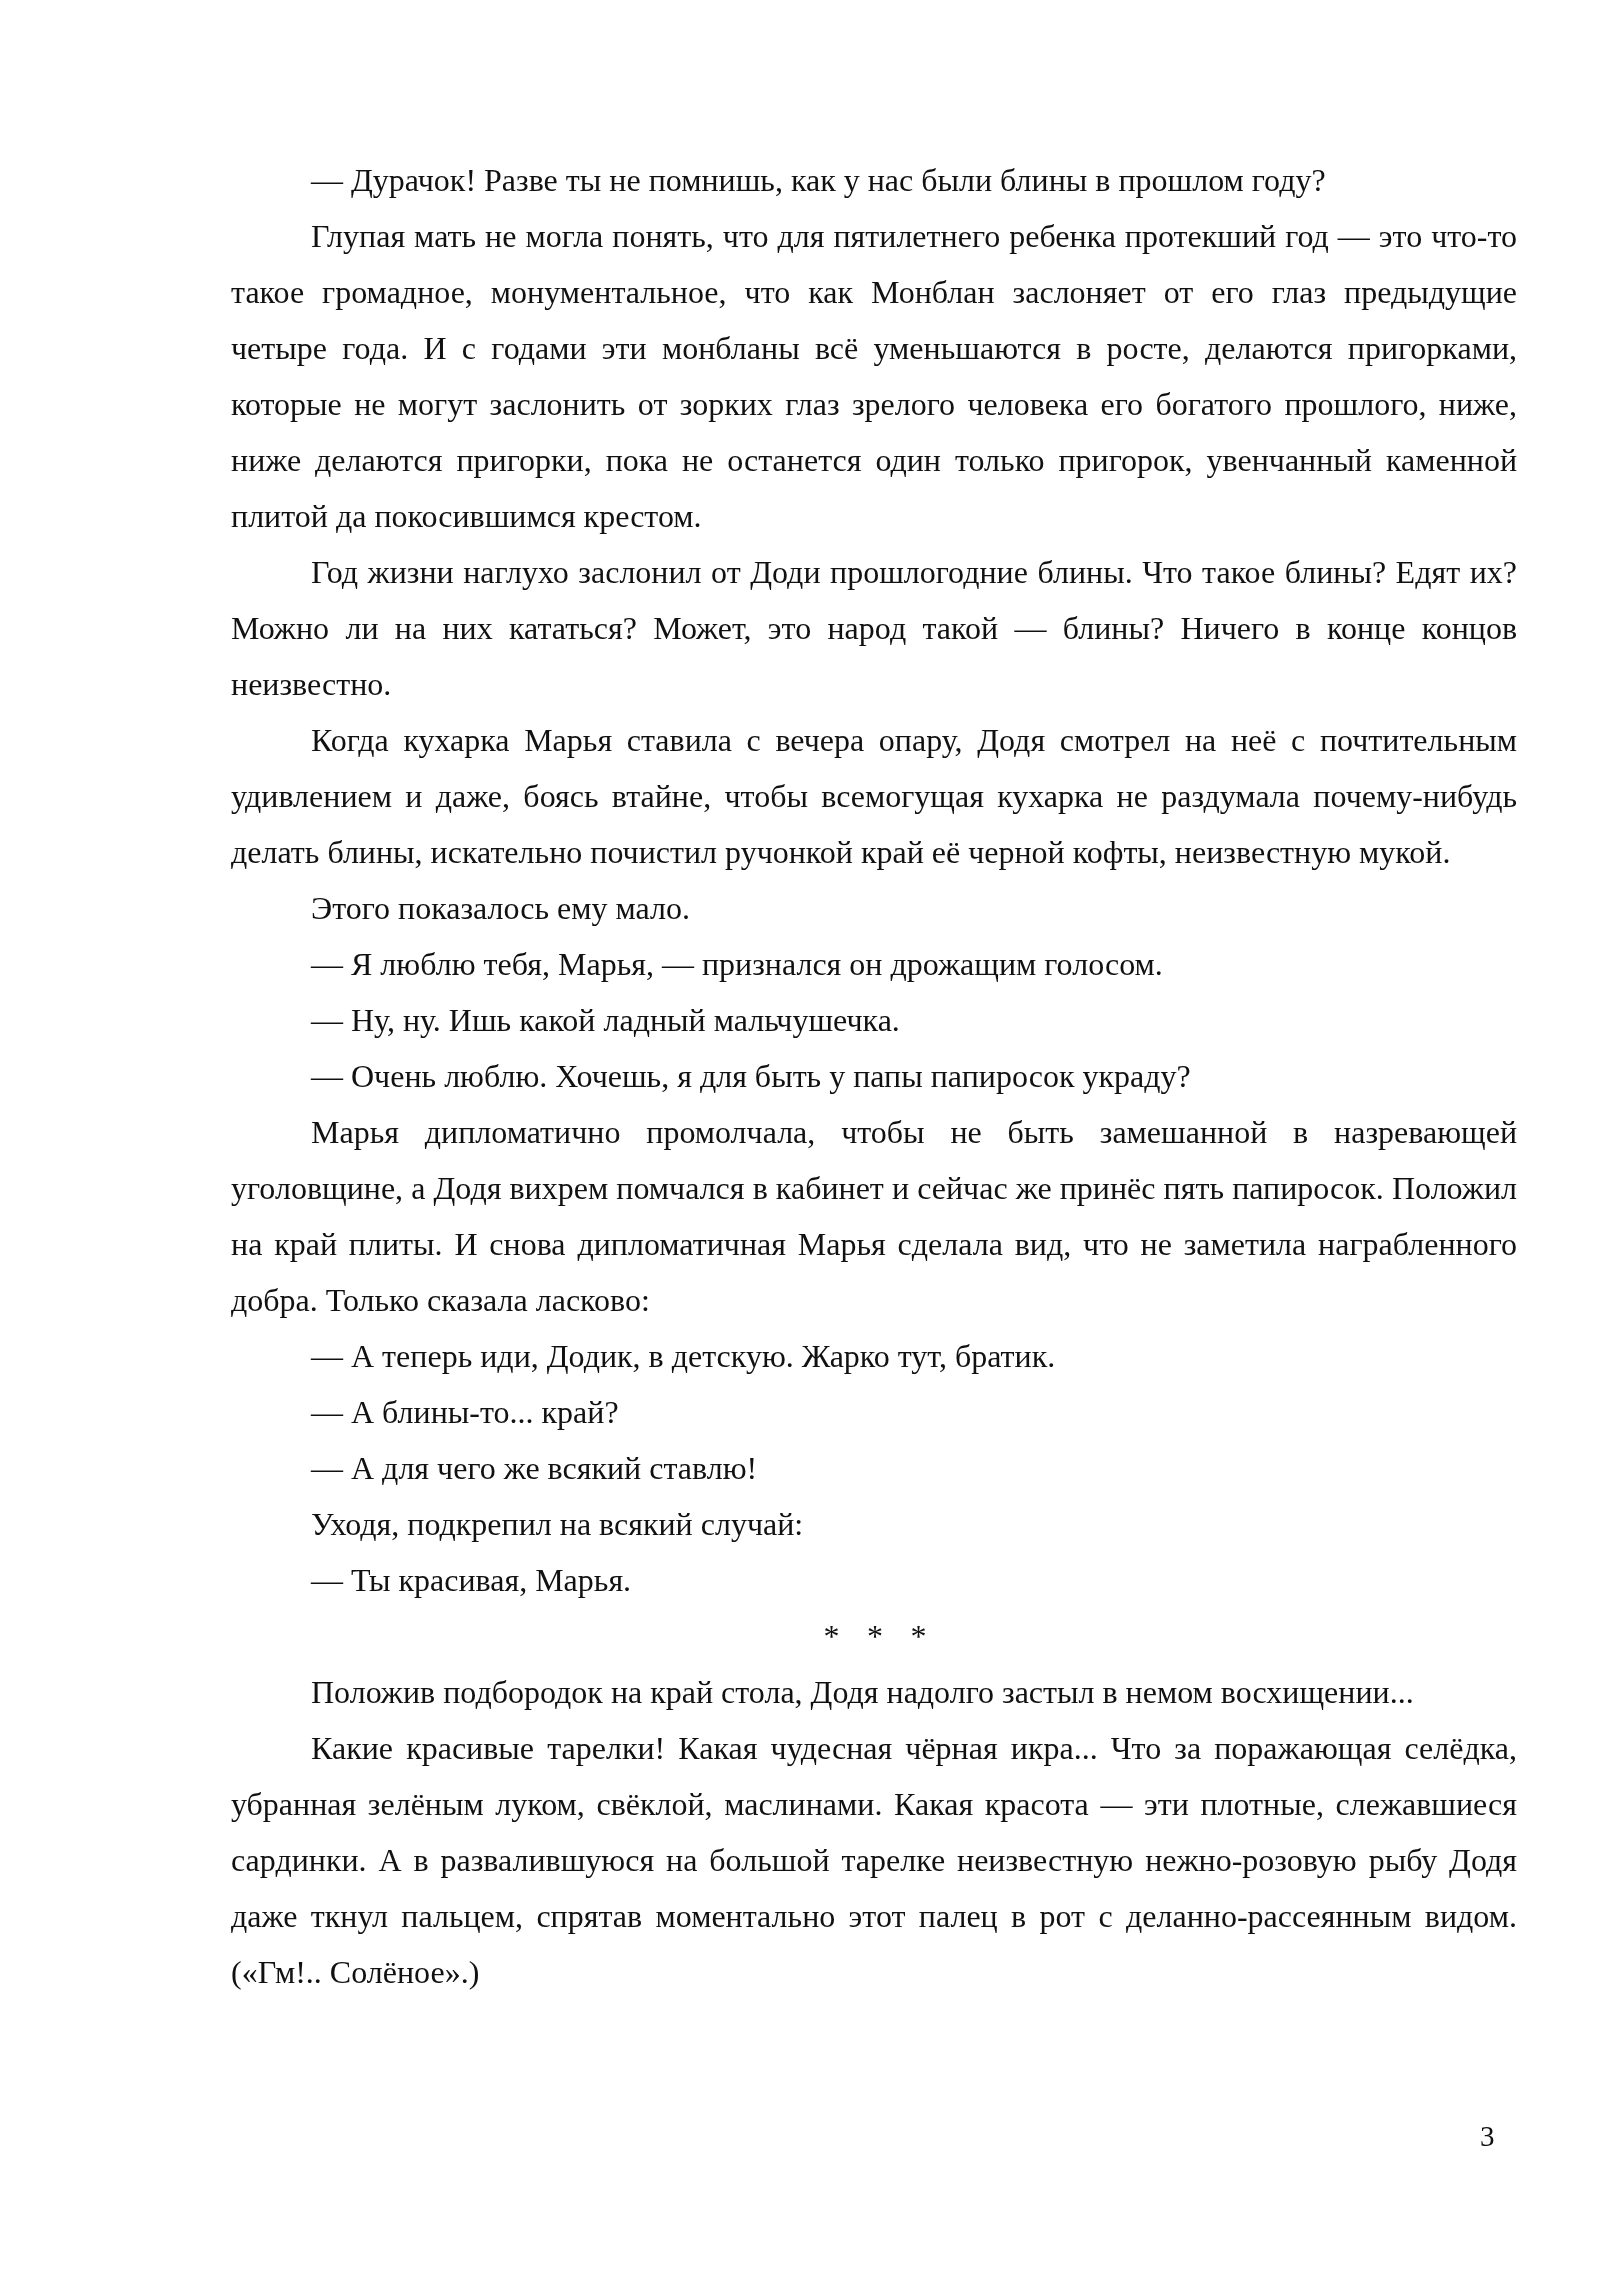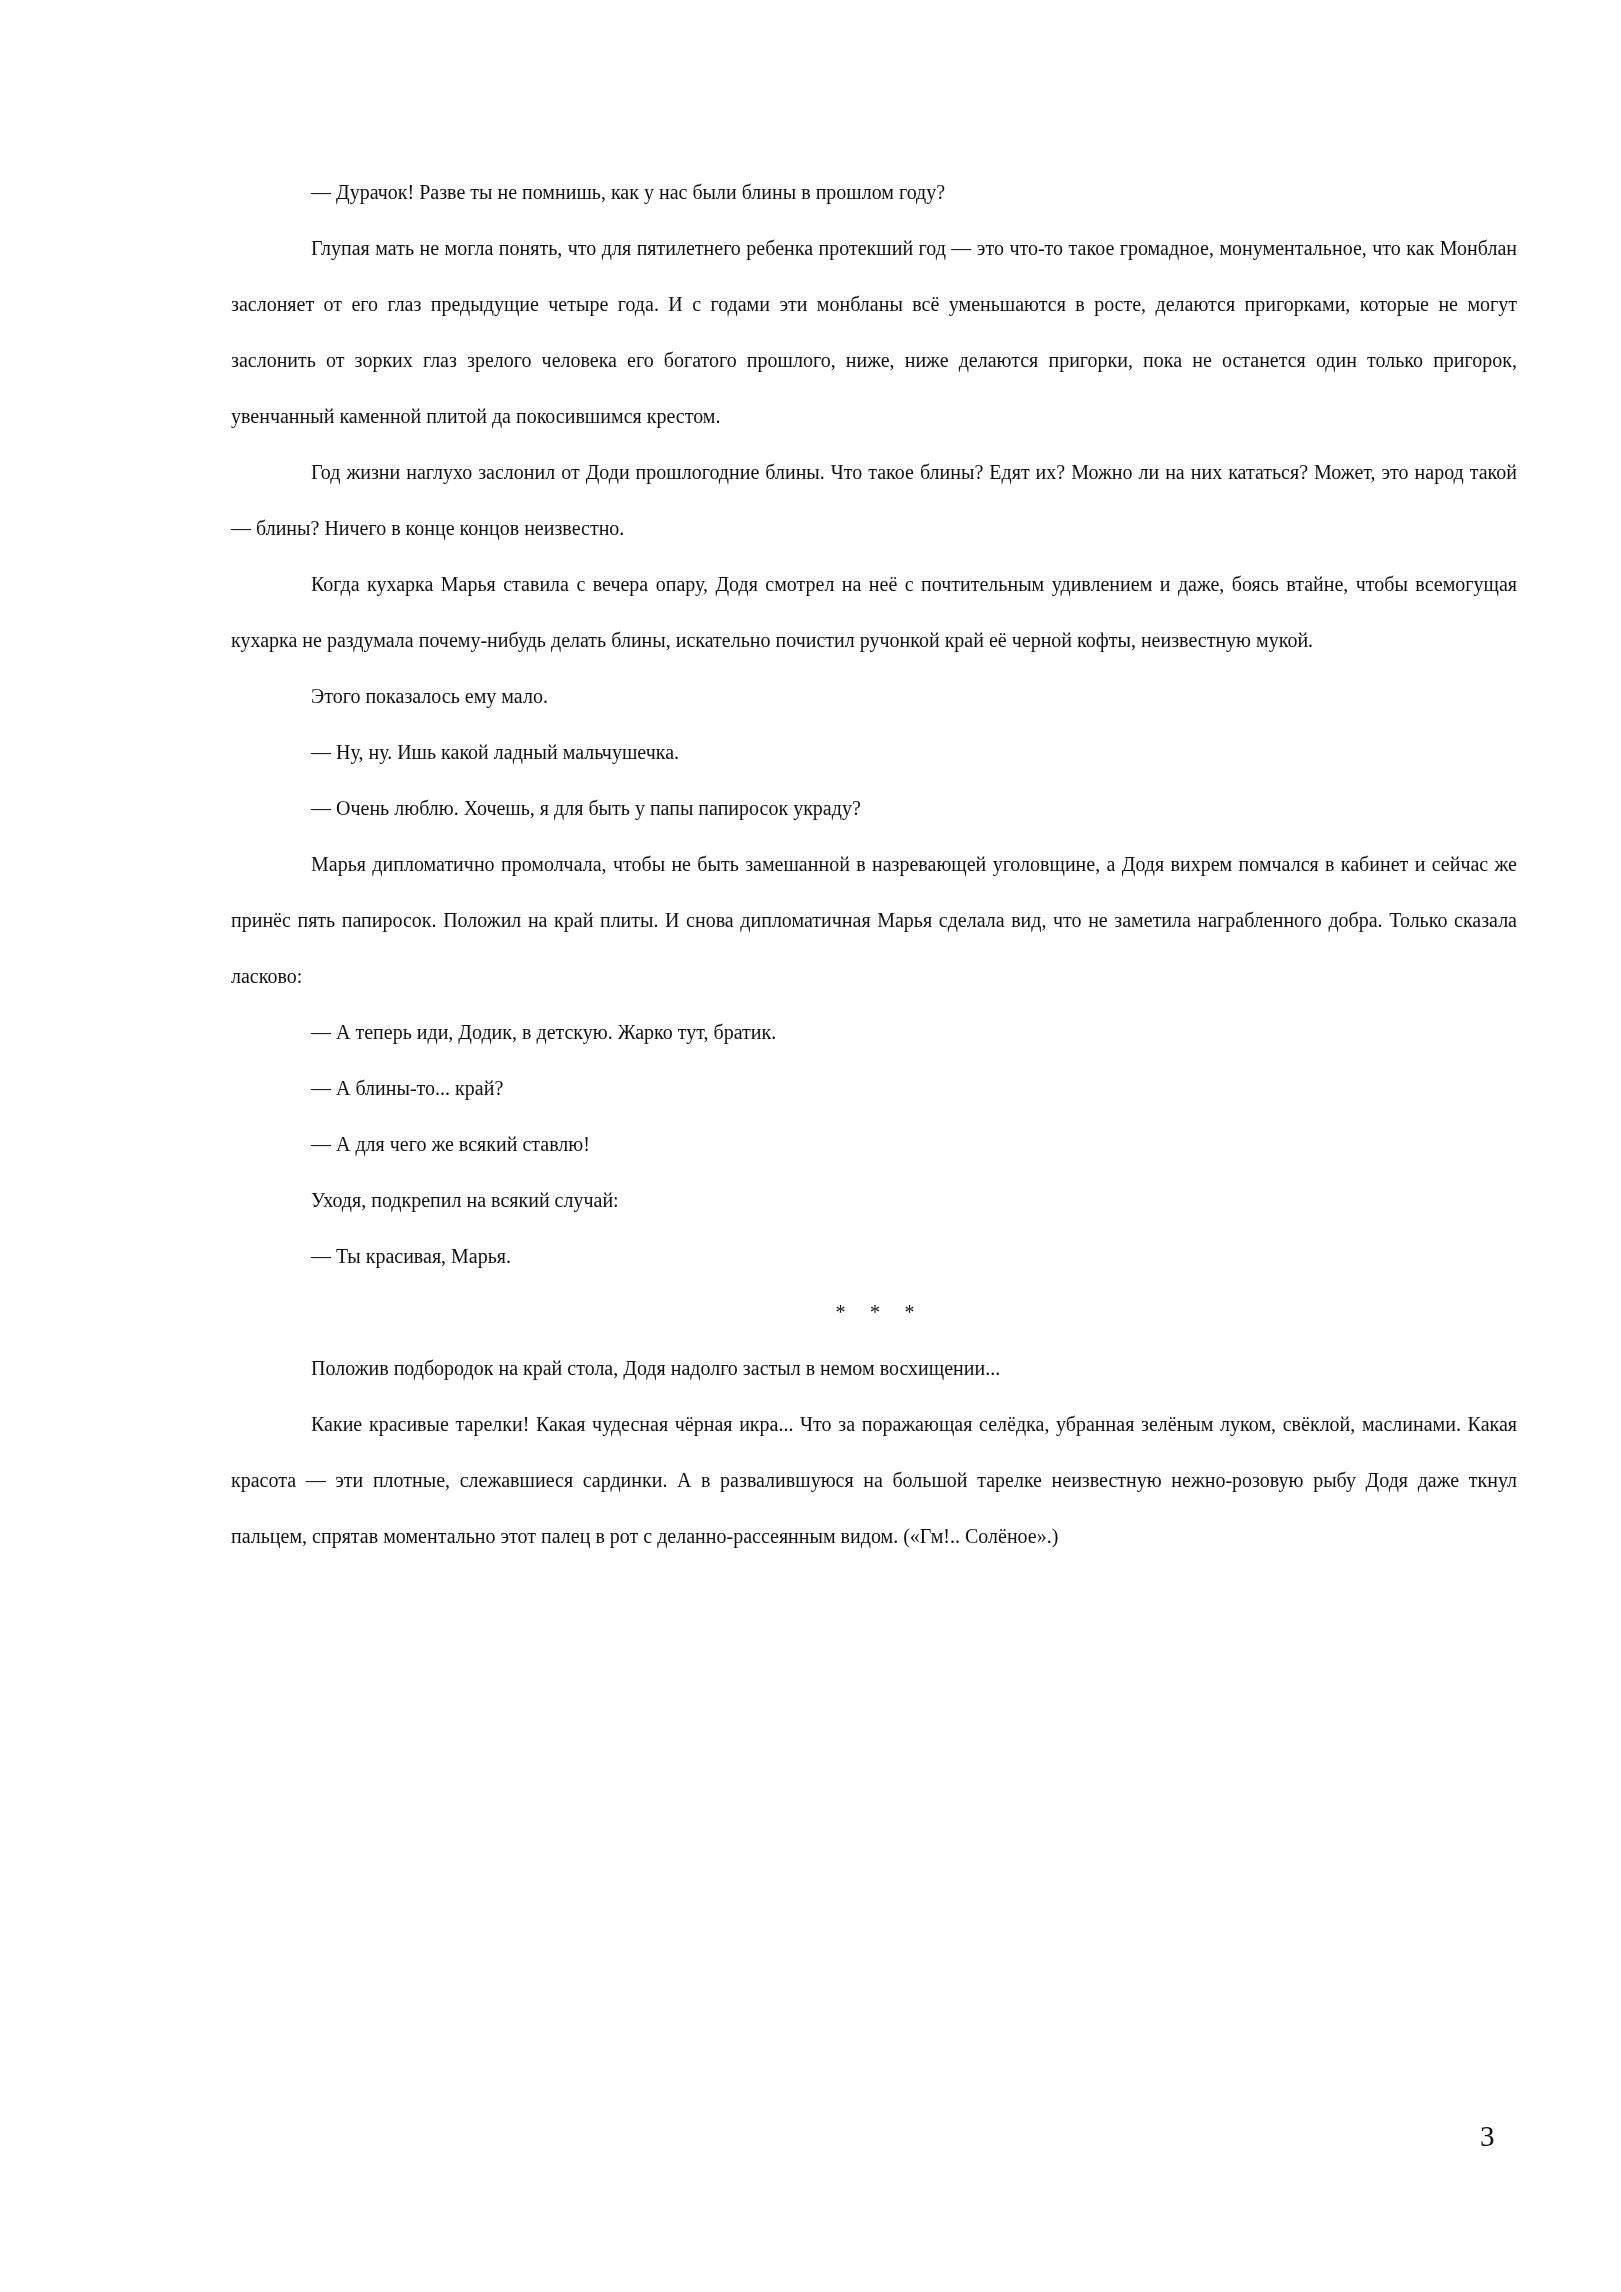--- a/index.html
+++ b/index.html
@@ -9,24 +9,24 @@
     }
     body {
       width: 1621px;
       height: 2293px;
       position: relative;
       overflow: hidden;
     }
     .page {
       position: absolute;
       left: 231px;
-      top: 164px;
+      top: 152px;
       width: 1286px;
       font-family: "Liberation Serif", "DejaVu Serif", serif;
-      font-size: 20px;
+      font-size: 32px;
       line-height: 56px;
       color: #111111;
     }
     .p {
       margin: 0;
       text-align: justify;
       text-indent: 80px;
     }
     .separator {
       margin: 0;
@@ -46,20 +46,21 @@
   </style>
 </head>
 <body>
 
 <div class="page">
   <p class="p">— Дурачок! Разве ты не помнишь, как у нас были блины в прошлом году?</p>
   <p class="p">Глупая мать не могла понять, что для пятилетнего ребенка протекший год — это что-то такое громадное, монументальное, что как Монблан заслоняет от его глаз предыдущие четыре года. И с годами эти монбланы всё уменьшаются в росте, делаются пригорками, которые не могут заслонить от зорких глаз зрелого человека его богатого прошлого, ниже, ниже делаются пригорки, пока не останется один только пригорок, увенчанный каменной плитой да покосившимся крестом.</p>
   <p class="p">Год жизни наглухо заслонил от Доди прошлогодние блины. Что такое блины? Едят их? Можно ли на них кататься? Может, это народ такой — блины? Ничего в конце концов неизвестно.</p>
   <p class="p">Когда кухарка Марья ставила с вечера опару, Додя смотрел на неё с почтительным удивлением и даже, боясь втайне, чтобы всемогущая кухарка не раздумала почему-нибудь делать блины, искательно почистил ручонкой край её черной кофты, неизвестную мукой.</p>
   <p class="p">Этого показалось ему мало.</p>
+  <p class="p">— Я люблю тебя, Марья, — признался он дрожащим голосом.</p>
   <p class="p">— Ну, ну. Ишь какой ладный мальчушечка.</p>
   <p class="p">— Очень люблю. Хочешь, я для быть у папы папиросок украду?</p>
   <p class="p">Марья дипломатично промолчала, чтобы не быть замешанной в назревающей уголовщине, а Додя вихрем помчался в кабинет и сейчас же принёс пять папиросок. Положил на край плиты. И снова дипломатичная Марья сделала вид, что не заметила награбленного добра. Только сказала ласково:</p>
   <p class="p">— А теперь иди, Додик, в детскую. Жарко тут, братик.</p>
   <p class="p">— А блины-то... край?</p>
   <p class="p">— А для чего же всякий ставлю!</p>
   <p class="p">Уходя, подкрепил на всякий случай:</p>
   <p class="p">— Ты красивая, Марья.</p>
   <p class="separator">* * *</p>
   <p class="p">Положив подбородок на край стола, Додя надолго застыл в немом восхищении...</p>

